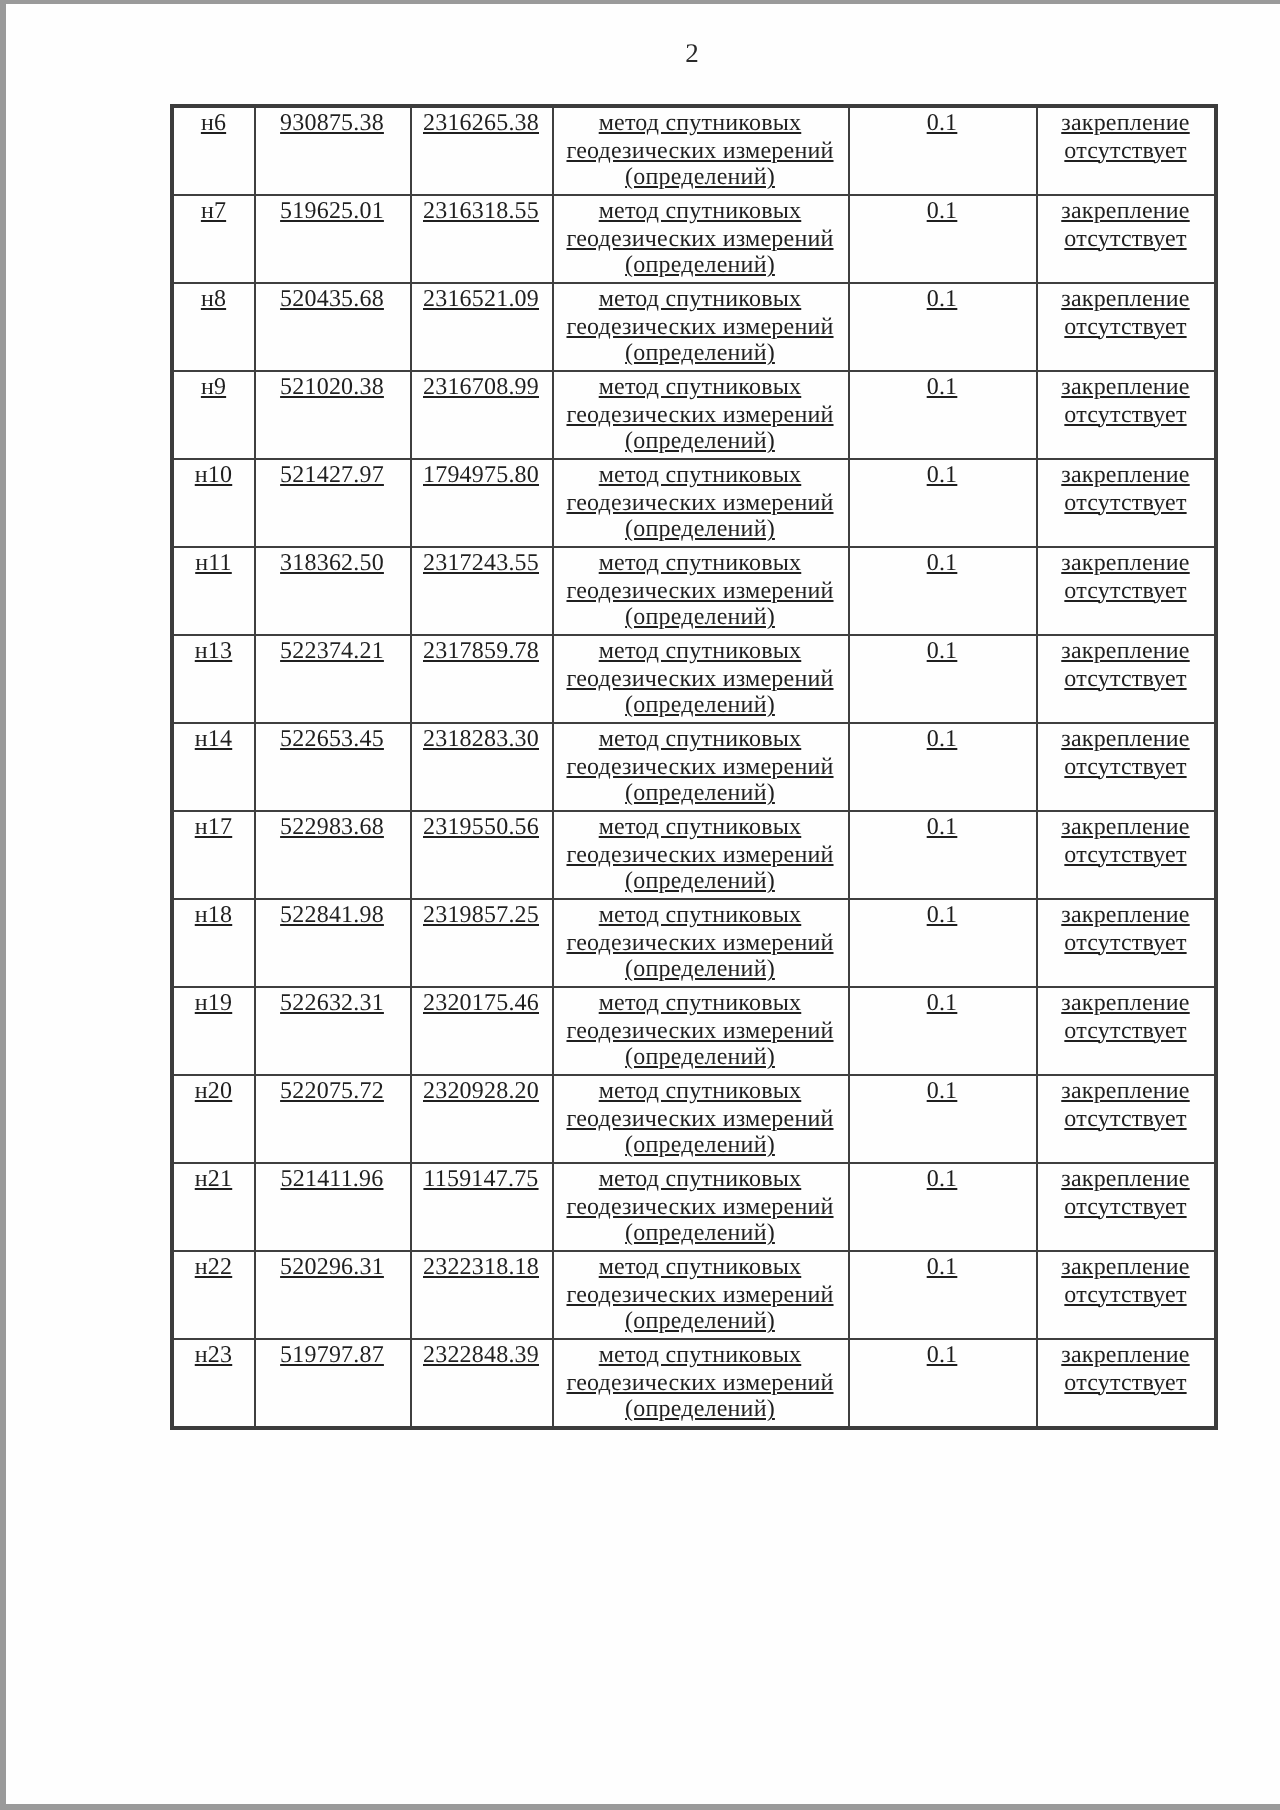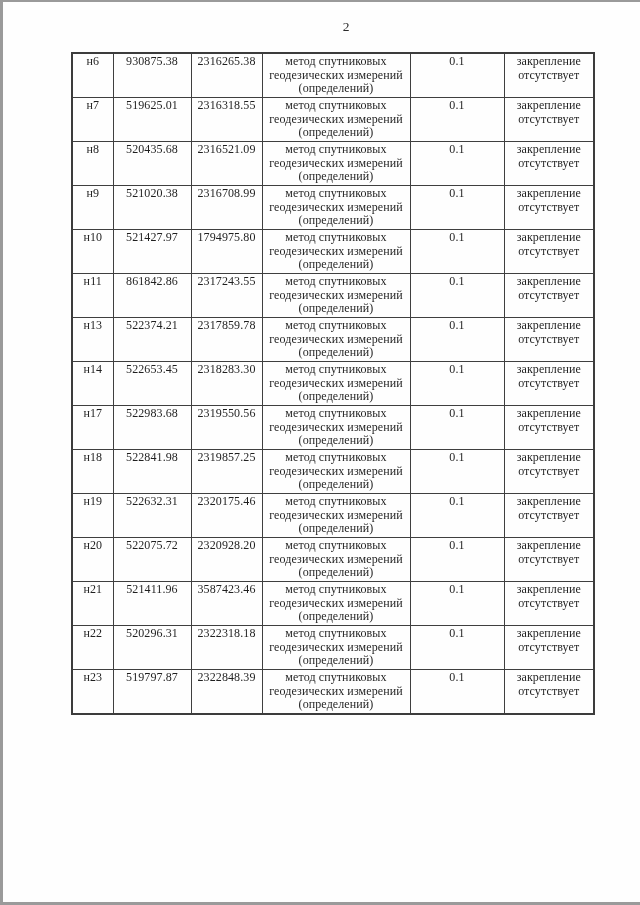--- a/index.html
+++ b/index.html
@@ -40,25 +40,26 @@
     top: 19px;
     left: 85px;
     width: 522px;
     text-align: center;
     font-size: 13.5px;
     color: #2a2a2a;
   }
   table.coords {
     position: absolute;
     top: 52px;
-    left: 71px;
+    left: 85px;
     width: 522px;
     border-collapse: collapse;
     table-layout: fixed;
     border: 2px solid #3c3c3c;
+    text-decoration: underline;
   }
   table.coords td {
     border: 1px solid #3f3f3f;
     vertical-align: top;
     text-align: center;
     font-size: 12px;
     line-height: 13.6px;
     padding: 1px 3px 0 3px;
     height: 42px; 
     overflow: hidden;
@@ -127,21 +128,21 @@
         <tr>
           <td>н10</td>
           <td>521427.97</td>
           <td>1794975.80</td>
           <td>метод спутниковых геодезических измерений (определений)</td>
           <td>0.1</td>
           <td>закрепление отсутствует</td>
         </tr>
         <tr>
           <td>н11</td>
-          <td>861842.86</td>
+          <td>318362.50</td>
           <td>2317243.55</td>
           <td>метод спутниковых геодезических измерений (определений)</td>
           <td>0.1</td>
           <td>закрепление отсутствует</td>
         </tr>
         <tr>
           <td>н13</td>
           <td>522374.21</td>
           <td>2317859.78</td>
           <td>метод спутниковых геодезических измерений (определений)</td>
@@ -184,21 +185,21 @@
           <td>н20</td>
           <td>522075.72</td>
           <td>2320928.20</td>
           <td>метод спутниковых геодезических измерений (определений)</td>
           <td>0.1</td>
           <td>закрепление отсутствует</td>
         </tr>
         <tr>
           <td>н21</td>
           <td>521411.96</td>
-          <td>3587423.46</td>
+          <td>1159147.75</td>
           <td>метод спутниковых геодезических измерений (определений)</td>
           <td>0.1</td>
           <td>закрепление отсутствует</td>
         </tr>
         <tr>
           <td>н22</td>
           <td>520296.31</td>
           <td>2322318.18</td>
           <td>метод спутниковых геодезических измерений (определений)</td>
           <td>0.1</td>

